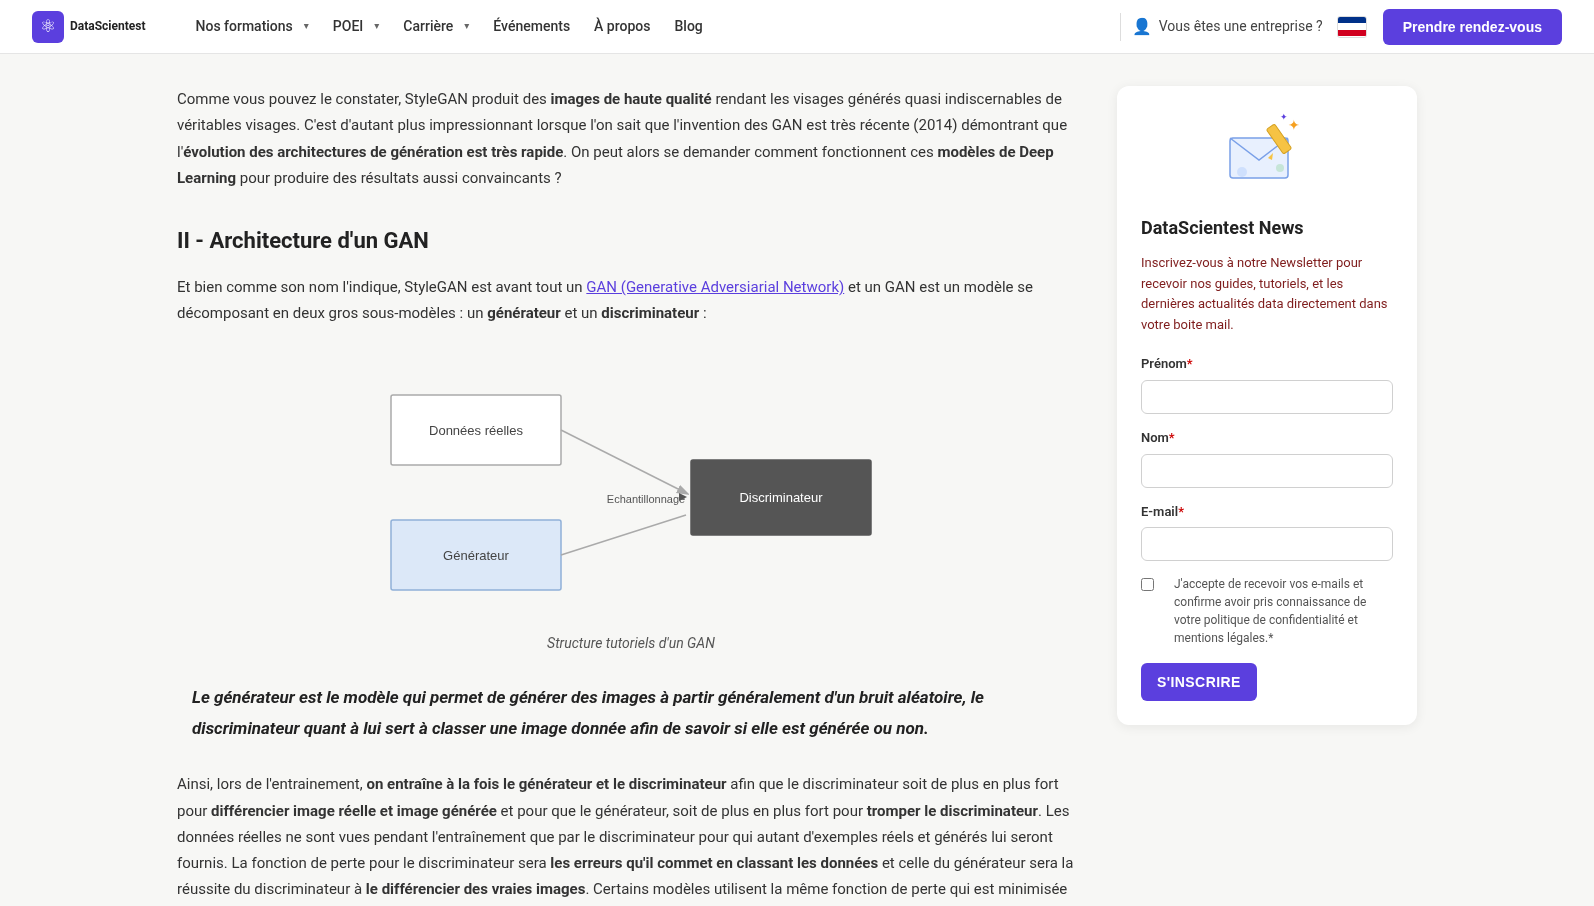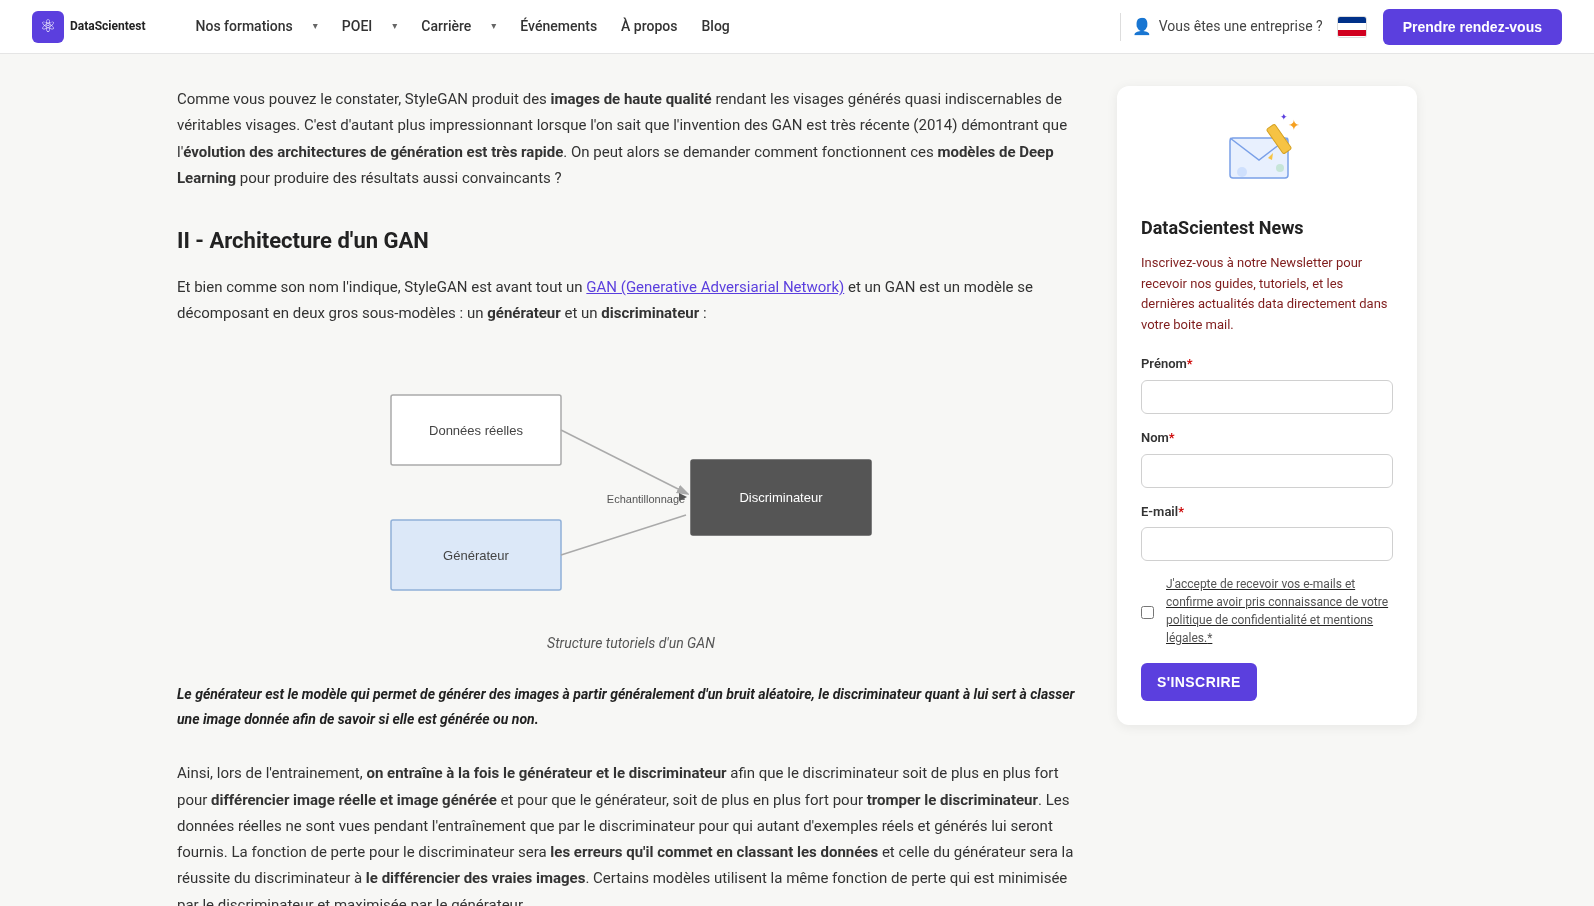--- a/index.html
+++ b/index.html
@@ -43,21 +43,21 @@
       font-size: 12px;
       color: #222;
     }
     .nav-links {
       display: flex;
       align-items: center;
       gap: 4px;
       flex: 1;
     }
     .nav-item {
-      display: flex; align-items: center; gap: 20px;
+      display: flex; align-items: center; gap: 11px;
       padding: 6px 10px;
       cursor: pointer;
       font-size: 14px;
       color: #333;
       font-weight: 500;
       border-radius: 4px;
       user-select: none;
     }
     .nav-item .chevron { font-size: 10px; color: #666; }
     .nav-divider {
@@ -150,26 +150,26 @@
     .diagram-caption {
       font-size: 14px;
       color: #555;
       font-style: italic;
       margin-top: 10px;
       text-align: center;
     }
 
     
     .quote-block {
-      font-size: 14px;
+      font-size: 17px;
       line-height: 1.8;
       font-style: italic;
       font-weight: 700;
       color: #222;
-      margin: 20px 0 28px 0;
+      margin: 20px 0 28px 15px;
     }
 
     
     .body-text {
       font-size: 15px;
       line-height: 1.75;
       color: #333;
       margin-bottom: 20px;
     }
     .body-text strong { font-weight: 700; }
@@ -212,24 +212,23 @@
       border-radius: 6px;
       padding: 8px 10px;
       font-size: 14px;
       color: #333;
       outline: none;
       margin-bottom: 14px;
       background: #fff;
     }
     .checkbox-row {
       display: flex;
-      align-items: center;
-      gap: 12px;
+      align-items: flex-start;
+      gap: 20px;
       margin-bottom: 16px;
-      text-decoration: underline;
     }
     .checkbox-row input[type="checkbox"] {
       margin-top: 3px;
       flex-shrink: 0;
       accent-color: #5b3fde;
     }
     .checkbox-text {
       font-size: 12px;
       color: #555;
       line-height: 1.5;

